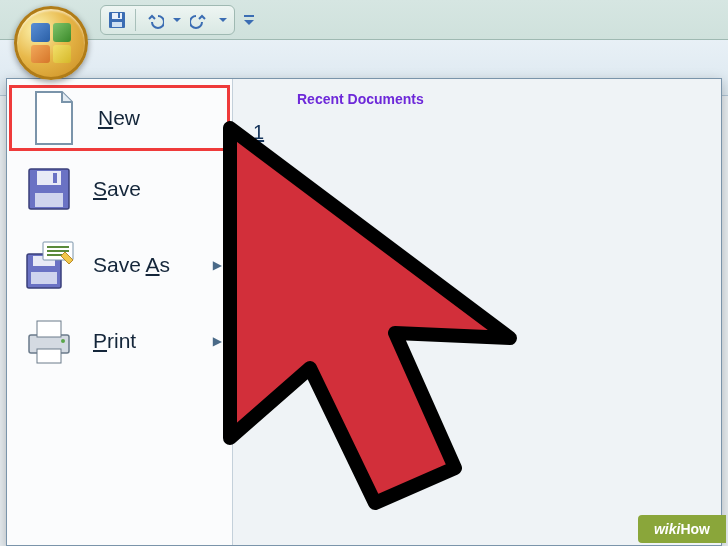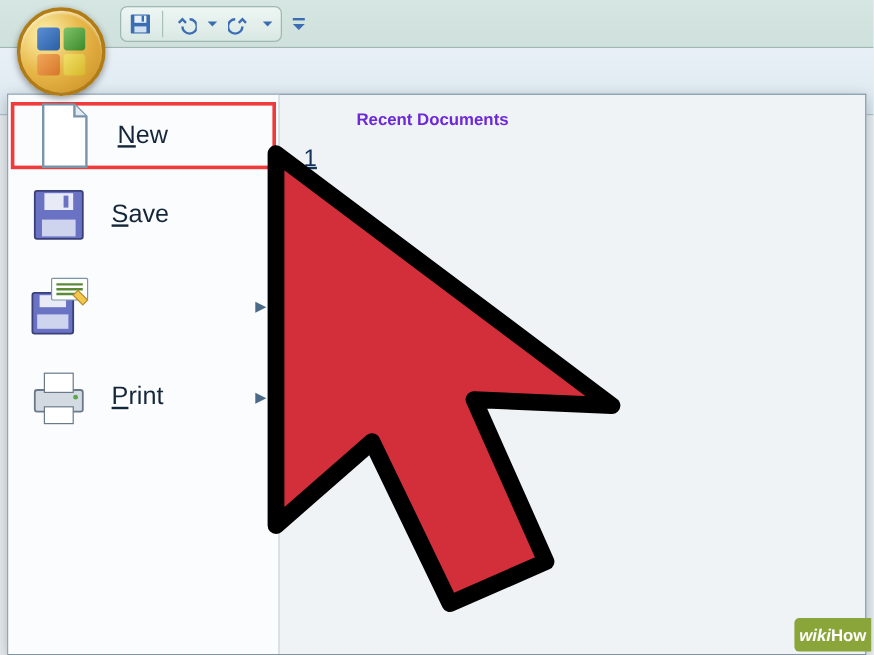--- a/index.html
+++ b/index.html
@@ -91,21 +91,21 @@
     align-items: center;
     gap: 18px;
     padding: 10px 14px 10px 16px;
     height: 76px;
     color: #1e2a36;
     position: relative;
   }
   .menu-item.highlight {
     border: 3px solid #ef3b3b;
     margin: 0 2px;
-    height: 56px;
+    height: 66px;
   }
   .menu-item .mi-icon {
     width: 52px; height: 52px;
     flex-shrink: 0;
     display:flex;align-items:center;justify-content:center;
   }
   .menu-item .mi-label {
     font-size: 21px;
     color: #14263a;
   }
@@ -152,21 +152,21 @@
     height: 30px;
     display:flex;
     align-items:center;
     z-index: 40;
   }
   .caption-pre {
     background: #8aa63a;
     color: #fff;
     font-weight: bold;
     font-size: 14px;
-    padding: 6px 4px;
+    padding: 6px 16px;
     border-radius: 4px 0 0 4px;
   }
   .caption-pre .wiki { font-style: italic; }
   .caption-txt {
     background: #7fa032;
     color: #fff;
     font-size: 14px;
     padding: 6px 10px;
     border-radius: 0 4px 4px 0;
   }
@@ -259,20 +259,21 @@
             <rect x="4" y="14" width="34" height="34" rx="2" fill="#6a72c4" stroke="#3a3f7a" stroke-width="1.5"></rect>
             <rect x="10" y="16" width="22" height="10" fill="#e8eaf6"></rect>
             <rect x="8" y="32" width="26" height="12" fill="#cfd4ee"></rect>
             <rect x="20" y="2" width="30" height="18" rx="1" fill="#fff" stroke="#7a94aa"></rect>
             <line x1="24" y1="7" x2="46" y2="7" stroke="#5a8a3a" stroke-width="2"></line>
             <line x1="24" y1="11" x2="46" y2="11" stroke="#5a8a3a" stroke-width="2"></line>
             <line x1="24" y1="15" x2="40" y2="15" stroke="#5a8a3a" stroke-width="2"></line>
             <path d="M42 12l8 8-4 4-8-8z" fill="#f2c84a" stroke="#b88a2a"></path>
           </svg>
       </div>
+      <div class="mi-label"><span>Save </span><span class="ul">A</span><span>s</span></div>
       <div class="mi-arrow">▶</div>
     </div>
 
     <div class="menu-item">
       <div class="mi-icon">
         <svg width="52" height="48" viewBox="0 0 52 48">
             <rect x="6" y="18" width="40" height="18" rx="2" fill="#d4dae2" stroke="#6a7a8a" stroke-width="1.5"></rect>
             <rect x="14" y="4" width="24" height="16" fill="#fff" stroke="#6a7a8a"></rect>
             <rect x="14" y="32" width="24" height="14" fill="#fff" stroke="#6a7a8a"></rect>
             <circle cx="40" cy="24" r="2" fill="#5aa64a"></circle>

